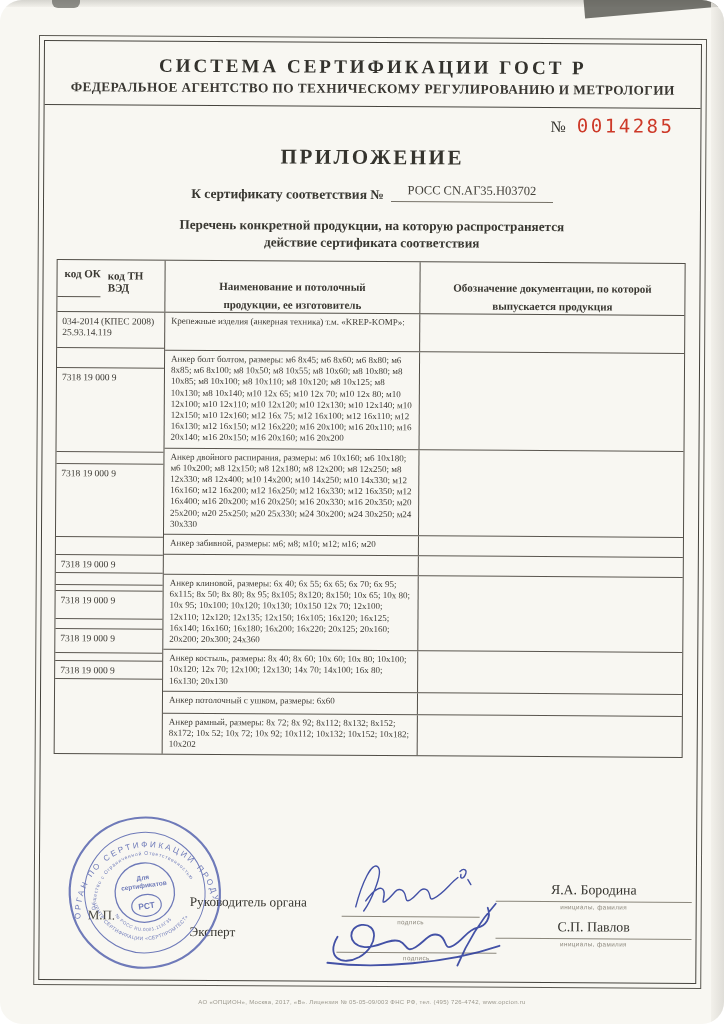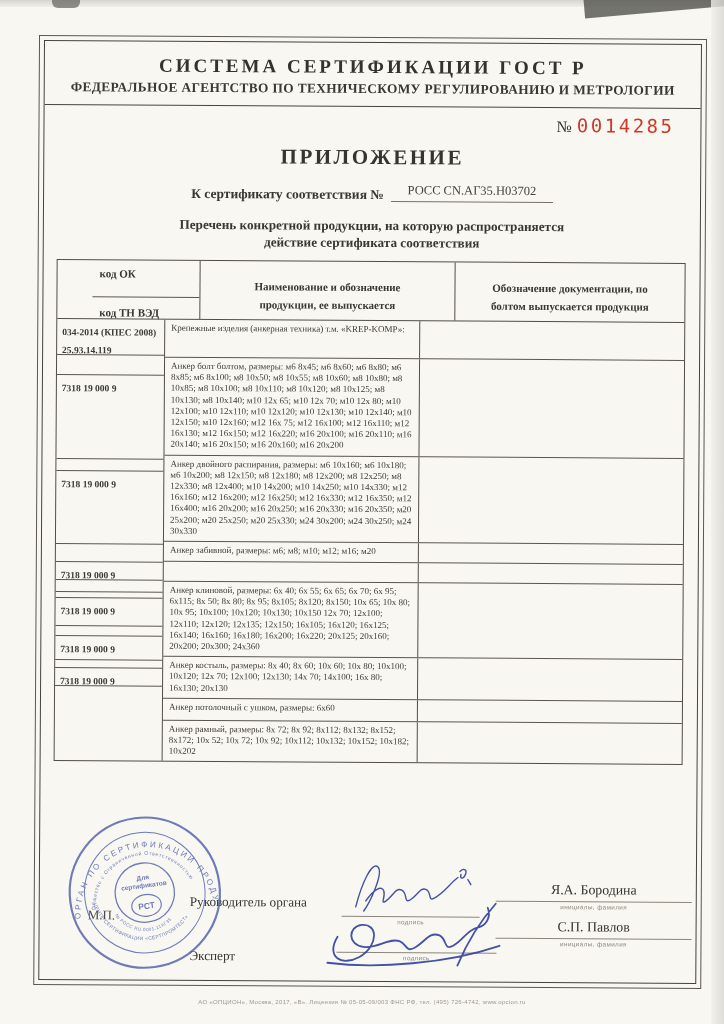--- a/index.html
+++ b/index.html
@@ -1,19 +1,19 @@
 <!DOCTYPE html>
 <html><head>
 <meta charset="utf-8">
 <style>
   html,body { margin:0; padding:0; }
   .screen {
     position:relative; width:724px; height:1024px;
     background:#f8f7f2; overflow:hidden;
-    font-family:"Liberation Serif", serif; color:#2b2a26;
+    font-family:"Liberation Serif", serif; color:#2b2a26;border-radius:22px;
   }
   
   .scan-top { position:absolute; top:0; left:0; right:0; height:7px;
     background:linear-gradient(#b9b8b2, #eceae4); opacity:.55; }
   .scan-blob { position:absolute; top:0; left:52px; width:28px; height:8px;
     background:#63625c; border-radius:0 0 6px 6px; opacity:.7; }
   .scan-corner-tr { position:absolute; top:-8px; right:-10px; width:150px; height:20px;
     background:#53524c; transform:rotate(-5deg); opacity:.8; }
   .scan-right { position:absolute; top:0; right:0; width:13px; height:100%;
     background:linear-gradient(to right,#f1efe9,#d9d7d1); opacity:.8; }
@@ -25,53 +25,53 @@
     transform:rotate(0.35deg); transform-origin:50% 0;
   }
   .doc-header { position:absolute; top:0; left:0; right:0; height:64px;
     border-bottom:1.4px solid #46443e; text-align:center; padding-top:13px; box-sizing:border-box;}
   .sys-title { font-size:19px; font-weight:bold; letter-spacing:3px; color:#33322d; }
   .agency { font-size:13.3px; font-weight:bold; letter-spacing:.4px; margin-top:3px; color:#3a3833; }
 
   .form-number { position:absolute; top:70px; right:26px; white-space:nowrap; }
   .num-label { font-size:16px; color:#33322d; }
   .num-value { font-family:"DejaVu Sans Mono", monospace; font-size:19px;
-    color:#cd3928; letter-spacing:2.5px; margin-left:5px; }
+    color:#cd3928; letter-spacing:2.5px; margin-left:11px; }
 
   .appendix-title { position:absolute; top:102px; left:0; right:0; text-align:center;
     font-size:21px; font-weight:bold; letter-spacing:2.5px; color:#35342e; }
 
   .cert-line { position:absolute; top:142px; left:0; right:0; text-align:center; }
   .cert-label { font-size:13.5px; font-weight:bold; color:#383731; }
   .cert-num { display:inline-block; min-width:150px; font-size:12.5px; color:#45433c;
     border-bottom:1px solid #767268; padding:0 6px 3px; margin-left:7px;
     position:relative; top:-5px; }
 
   .subtitle { position:absolute; top:174px; left:0; right:0; text-align:center;
     font-size:13.2px; font-weight:bold; line-height:17px; color:#383731; }
 
   
   .ptable { position:absolute; top:218px; left:13px; width:629px;
     border:1.3px solid #514e47; box-sizing:border-box; display:flex; flex-direction:column;
     background:transparent; }
   .thead { display:flex; border-bottom:1.3px solid #514e47; }
-  .th1 { width:108px; border-right:1.2px solid #514e47; display:flex; flex-direction:column; box-sizing:border-box;margin-left:35px;}
+  .th1 { width:108px; border-right:1.2px solid #514e47; display:flex; flex-direction:row; box-sizing:border-box;}
   .th1top { height:37px; border-bottom:1.1px solid #5a564f; padding:7px 0 0 7px; box-sizing:border-box;}
   .th1bot { flex:1; padding:9px 0 0 7px; }
   .th-txt { font-size:11px; font-weight:bold; color:#3a3832; }
   .th2 { width:255px; border-right:1.2px solid #514e47; text-align:center;
     padding:15px 26px 0; box-sizing:border-box; }
   .th3 { flex:1; text-align:center; padding:15px 22px 0; }
   .th2 .th-txt, .th3 .th-txt { line-height:14px; }
 
   .tbody { display:flex; }
   .codes-col { width:108px; border-right:1.2px solid #514e47; display:flex;
     flex-direction:column; box-sizing:border-box; }
-  .code-cell { font-size:9.5px; line-height:18px; padding:4px 2px 0 5px;
-    border-bottom:1px solid #5a564f; box-sizing:border-box; color:#3c3a34;font-weight:bold; }
+  .code-cell { font-size:9.5px; line-height:11px; padding:4px 2px 0 5px;
+    border-bottom:1px solid #5a564f; box-sizing:border-box; color:#3c3a34; }
   .csp { border-bottom:1px solid #5a564f; box-sizing:border-box; }
   .h36{height:36px}.h84{height:84px}.h73{height:73px}.h18{height:18px}
   .h55{height:55px}.h28{height:28px}.h24{height:24px}
   .s20{height:20px}.s12{height:12px}.s18{height:18px}.s6{height:6px}
   .s10{height:10px}.s8{height:8px}
   .cfill { flex:1; }
 
   .rows-col { flex:1; display:flex; flex-direction:column; }
   .trow { display:flex; border-bottom:1px solid #5a564f; }
   .trow:last-child { border-bottom:none; flex:1; }
@@ -80,21 +80,21 @@
   .dcell { flex:1; }
   .rh37{min-height:37px}.rh19{min-height:19px}.rh21{min-height:21px}
 
   
   .bottom { position:absolute; top:726px; left:0; right:0; height:212px; }
   .stamp { position:absolute; left:26px; top:46px; width:158px; height:158px;
     opacity:.8; transform:rotate(-8deg); z-index:2; }
   .mp { position:absolute; left:48px; top:140px; font-size:13px; color:#4a4840; z-index:1; }
   .role { position:absolute; font-size:13.2px; font-weight:normal; color:#383731; }
   .role-head { left:150px; top:126px; }
-  .role-expert { left:150px; top:180px; }
+  .role-expert { left:150px; top:156px; }
   .sig-slot { position:absolute; text-align:center; }
   .sig-line { border-top:1px solid #8a867b; }
   .sig-cap { font-size:6.3px; color:#8a867b; font-family:"Liberation Sans",sans-serif;
     letter-spacing:.4px; margin-top:1px; }
   .slotA1 { left:302px; top:147px; width:138px; }
   .slotA2 { left:297px; top:183px; width:160px; }
   .name-slot { position:absolute; text-align:center; }
   .nameB1 { left:456px; top:112px; width:196px; }
   .nameB2 { left:456px; top:149px; width:196px; }
   .name-txt { font-size:13.8px; color:#34332e; padding-bottom:3px; }
@@ -134,24 +134,24 @@
       <div>действие сертификата соответствия</div>
     </div>
 
     <div class="ptable">
       <div class="thead">
         <div class="th1">
           <div class="th1top th-txt">код ОК</div>
           <div class="th1bot th-txt">код ТН ВЭД</div>
         </div>
         <div class="th2">
-          <span class="th-txt">Наименование и обозначение продукции, ее выпускается</span>
+          <span class="th-txt">Наименование и потолочный продукции, ее изготовитель</span>
         </div>
         <div class="th3">
-          <span class="th-txt">Обозначение документации, по болтом выпускается продукция</span>
+          <span class="th-txt">Обозначение документации, по которой выпускается продукция</span>
         </div>
       </div>
 
       <div class="tbody">
         <div class="codes-col">
           <div class="code-cell h36">034-2014 (КПЕС 2008) 25.93.14.119</div>
           <div class="csp s20"></div>
           <div class="code-cell h84">7318 19 000 9</div>
           <div class="csp s12"></div>
           <div class="code-cell h73">7318 19 000 9</div>

